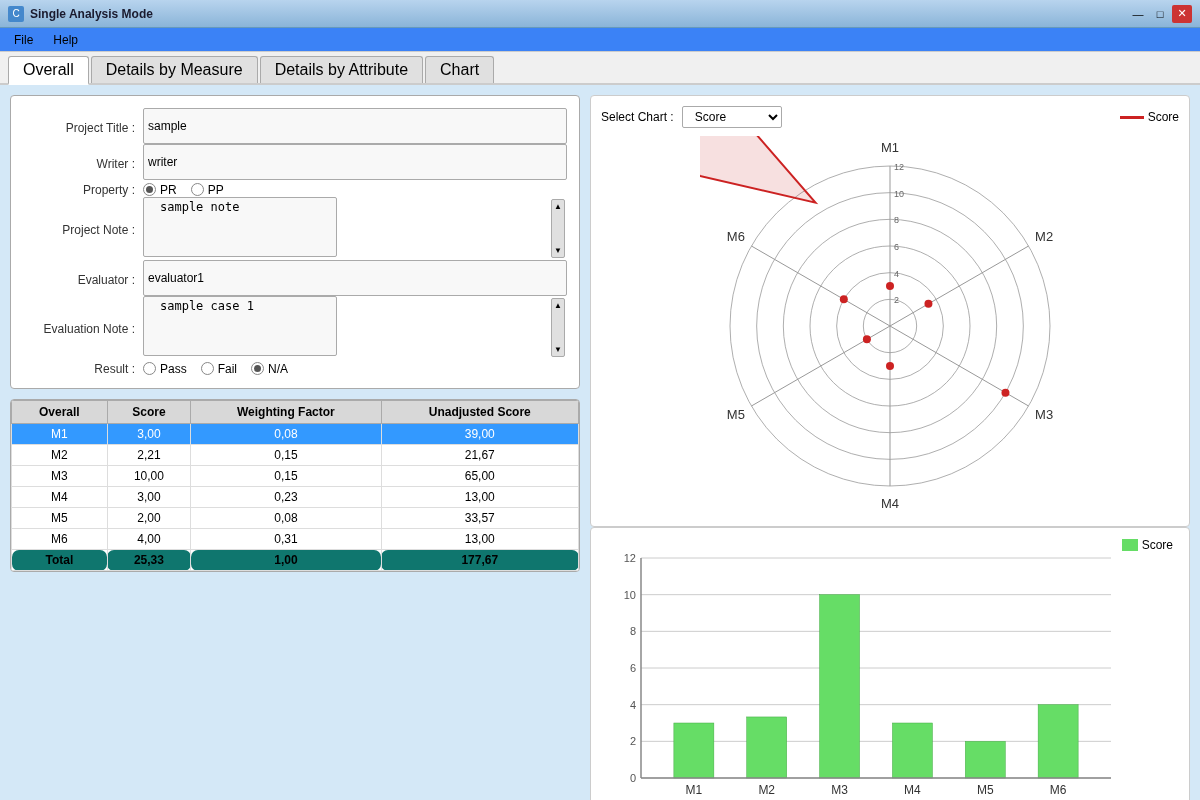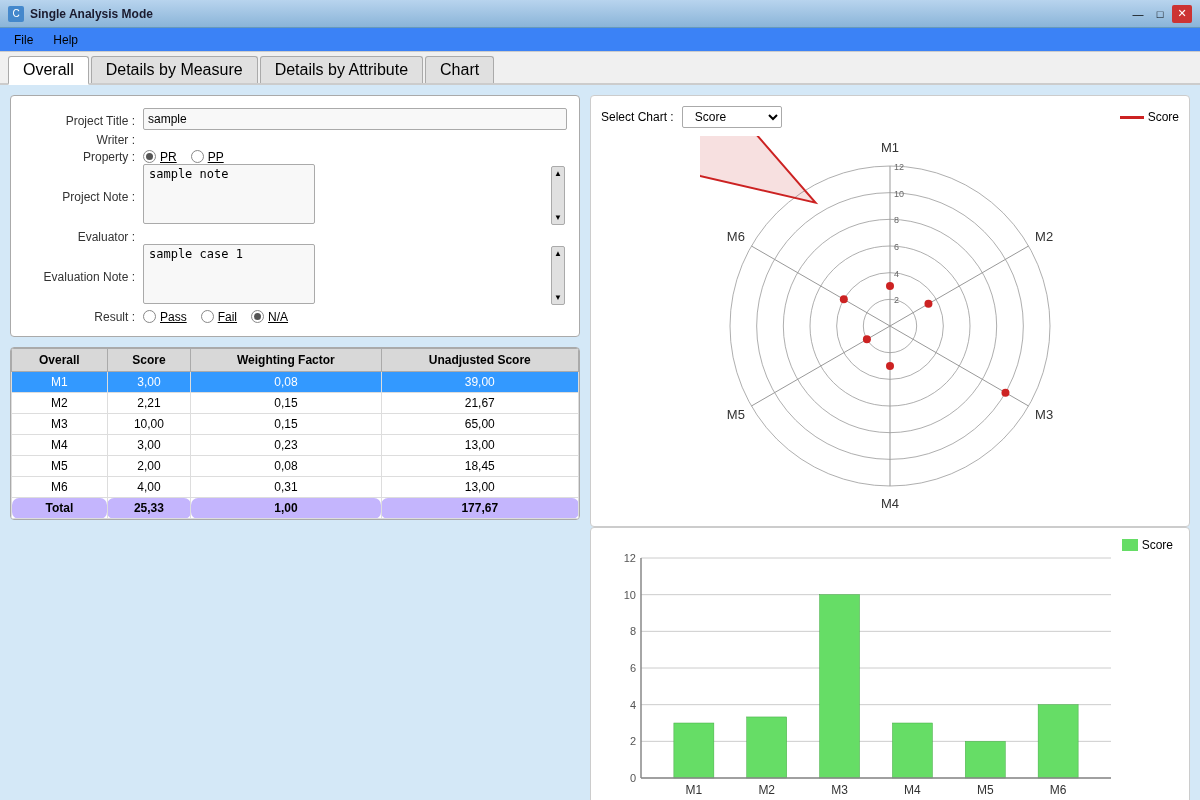--- a/index.html
+++ b/index.html
@@ -113,43 +113,42 @@
       width: 120px;
       text-align: right;
       padding-right: 8px;
       padding-top: 3px;
       font-size: 12px;
       color: #333;
       flex-shrink: 0;
     }
     .form-input {
       flex: 1;
-      height: 22px;
+      height: 36px;
       border: 1px solid #aaa;
       background: #f8f8f8;
       padding: 2px 4px;
       font-size: 12px;
       border-radius: 2px;
     }
     .form-textarea {
       flex: 1;
       height: 60px;
       border: 1px solid #aaa;
       background: #f8f8f8;
-      padding: 2px 5px;
+      padding: 2px 16px;
       font-size: 12px;
       resize: none;
       border-radius: 2px;
     }
     .radio-group {
       display: flex;
       align-items: center;
       gap: 14px;
       padding-top: 2px;
-      text-decoration: underline;
     }
     .radio-item {
       display: flex;
       align-items: center;
       gap: 4px;
       font-size: 12px;
     }
     .radio-circle {
       width: 13px; height: 13px;
       border: 1px solid #888;
@@ -184,21 +183,21 @@
     .table-inner td {
       border: 1px solid #ddd;
       padding: 3px 8px;
       text-align: center;
     }
     .table-inner tr.selected td {
       background: #3399ff;
       color: white;
     }
     .table-inner tr.total td {
-      background: #c4b5fd;
+      background: #0f766e;
       font-weight: 600;
       border-radius: 7px;
     }
     .right-panel {
       flex: 1;
       display: flex;
       flex-direction: column;
     }
     .chart-top {
       background: white;
@@ -284,20 +283,21 @@
 
     <div class="project-info-box">
 
       <div class="form-row">
         <div class="form-label">Project Title :</div>
         <input class="form-input" type="text" value="sample" style="">
       </div>
 
       <div class="form-row">
         <div class="form-label">Writer :</div>
+        <input class="form-input" type="text" value="writer" style="">
       </div>
 
       <div class="form-row">
         <div class="form-label">Property :</div>
         <div class="radio-group">
           <div class="radio-item">
             <div class="radio-circle checked"></div>
             <span>PR</span>
           </div>
           <div class="radio-item">
@@ -314,20 +314,21 @@
           <div style="position:absolute; right:2px; top:2px; bottom:2px; width:14px; background:#e0e0e0; border:1px solid #aaa; border-radius:2px; display:flex; flex-direction:column; justify-content:space-between; align-items:center; padding:2px 0;">
             <div style="font-size:8px; cursor:pointer;">▲</div>
             <div style="font-size:8px; cursor:pointer;">▼</div>
           </div>
         </div>
       </div>
 
 
       <div class="form-row">
         <div class="form-label">Evaluator :</div>
+        <input class="form-input" type="text" value="evaluator1" style="">
       </div>
 
       <div class="form-row">
         <div class="form-label">Evaluation Note :</div>
         <div style="flex:1; position:relative;">
           <textarea class="form-textarea" style="">sample case 1</textarea>
           <div style="position:absolute; right:2px; top:2px; bottom:2px; width:14px; background:#e0e0e0; border:1px solid #aaa; border-radius:2px; display:flex; flex-direction:column; justify-content:space-between; align-items:center; padding:2px 0;">
             <div style="font-size:8px; cursor:pointer;">▲</div>
             <div style="font-size:8px; cursor:pointer;">▼</div>
           </div>
@@ -385,21 +386,21 @@
             <tr>
               <td>M4</td>
               <td>3,00</td>
               <td>0,23</td>
               <td>13,00</td>
             </tr>
             <tr>
               <td>M5</td>
               <td>2,00</td>
               <td>0,08</td>
-              <td>18,45</td>
+              <td>33,57</td>
             </tr>
             <tr>
               <td>M6</td>
               <td>4,00</td>
               <td>0,31</td>
               <td>13,00</td>
             </tr>
             <tr class="total">
               <td>Total</td>
               <td>25,33</td>

